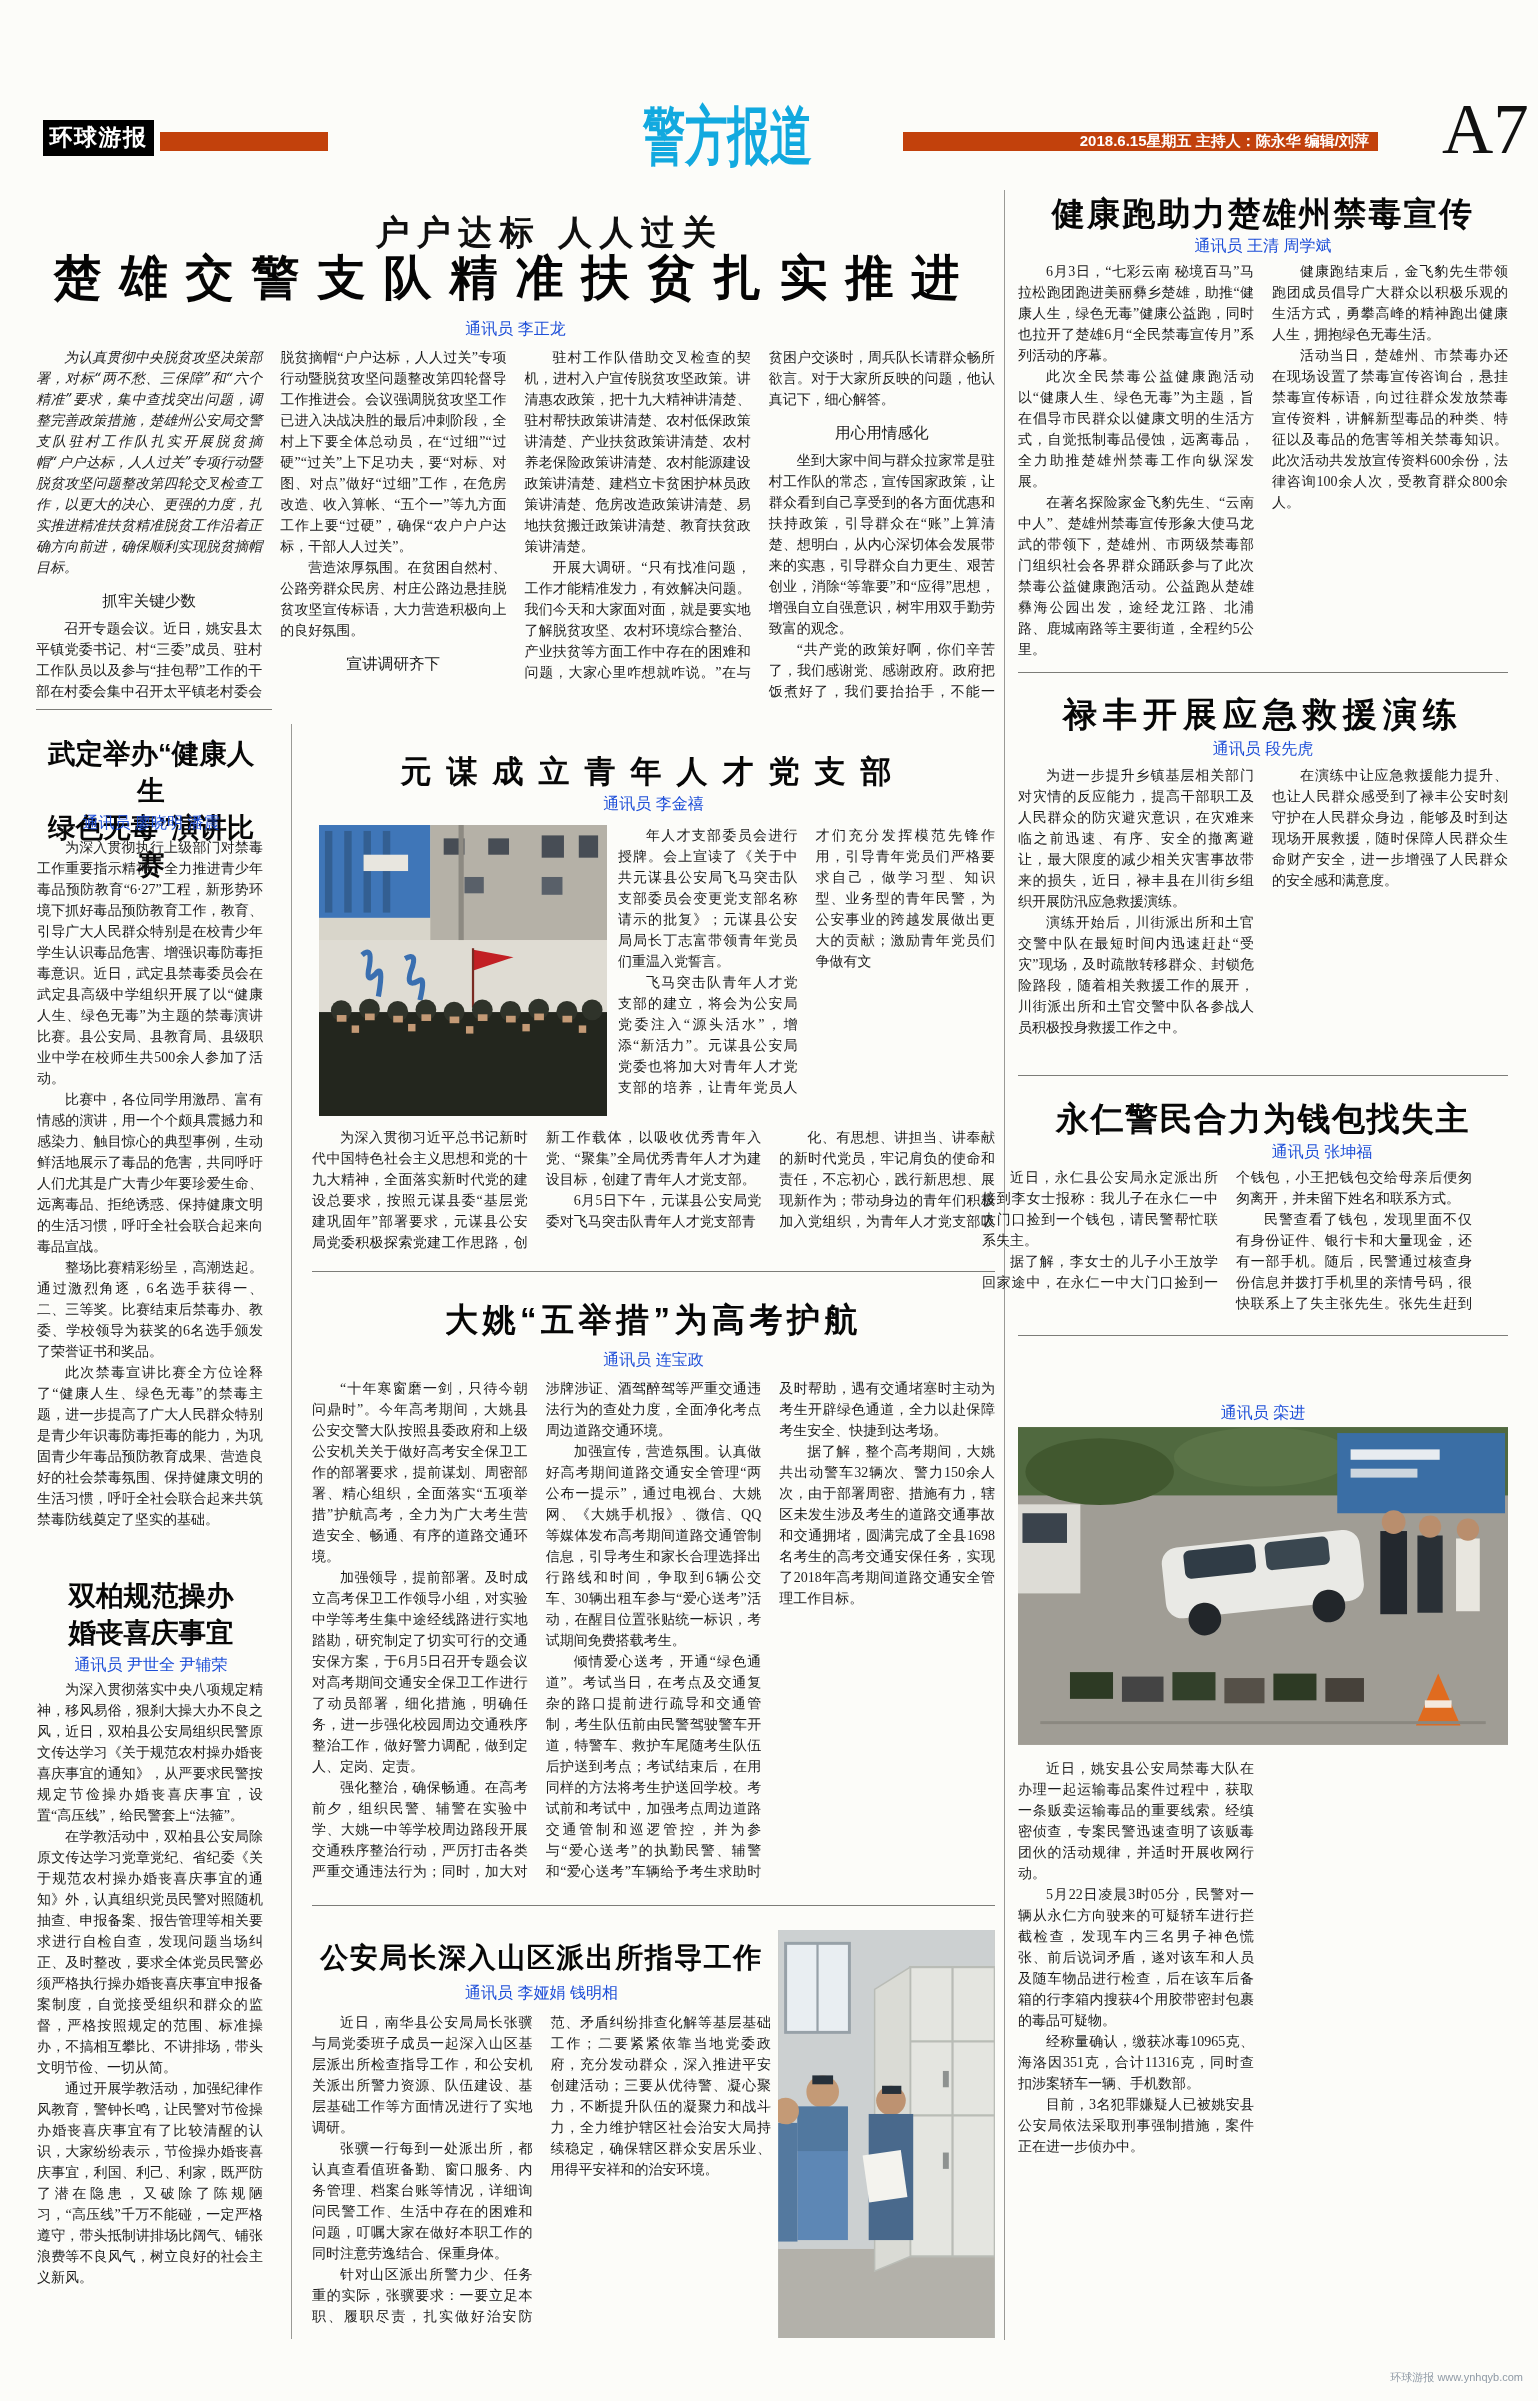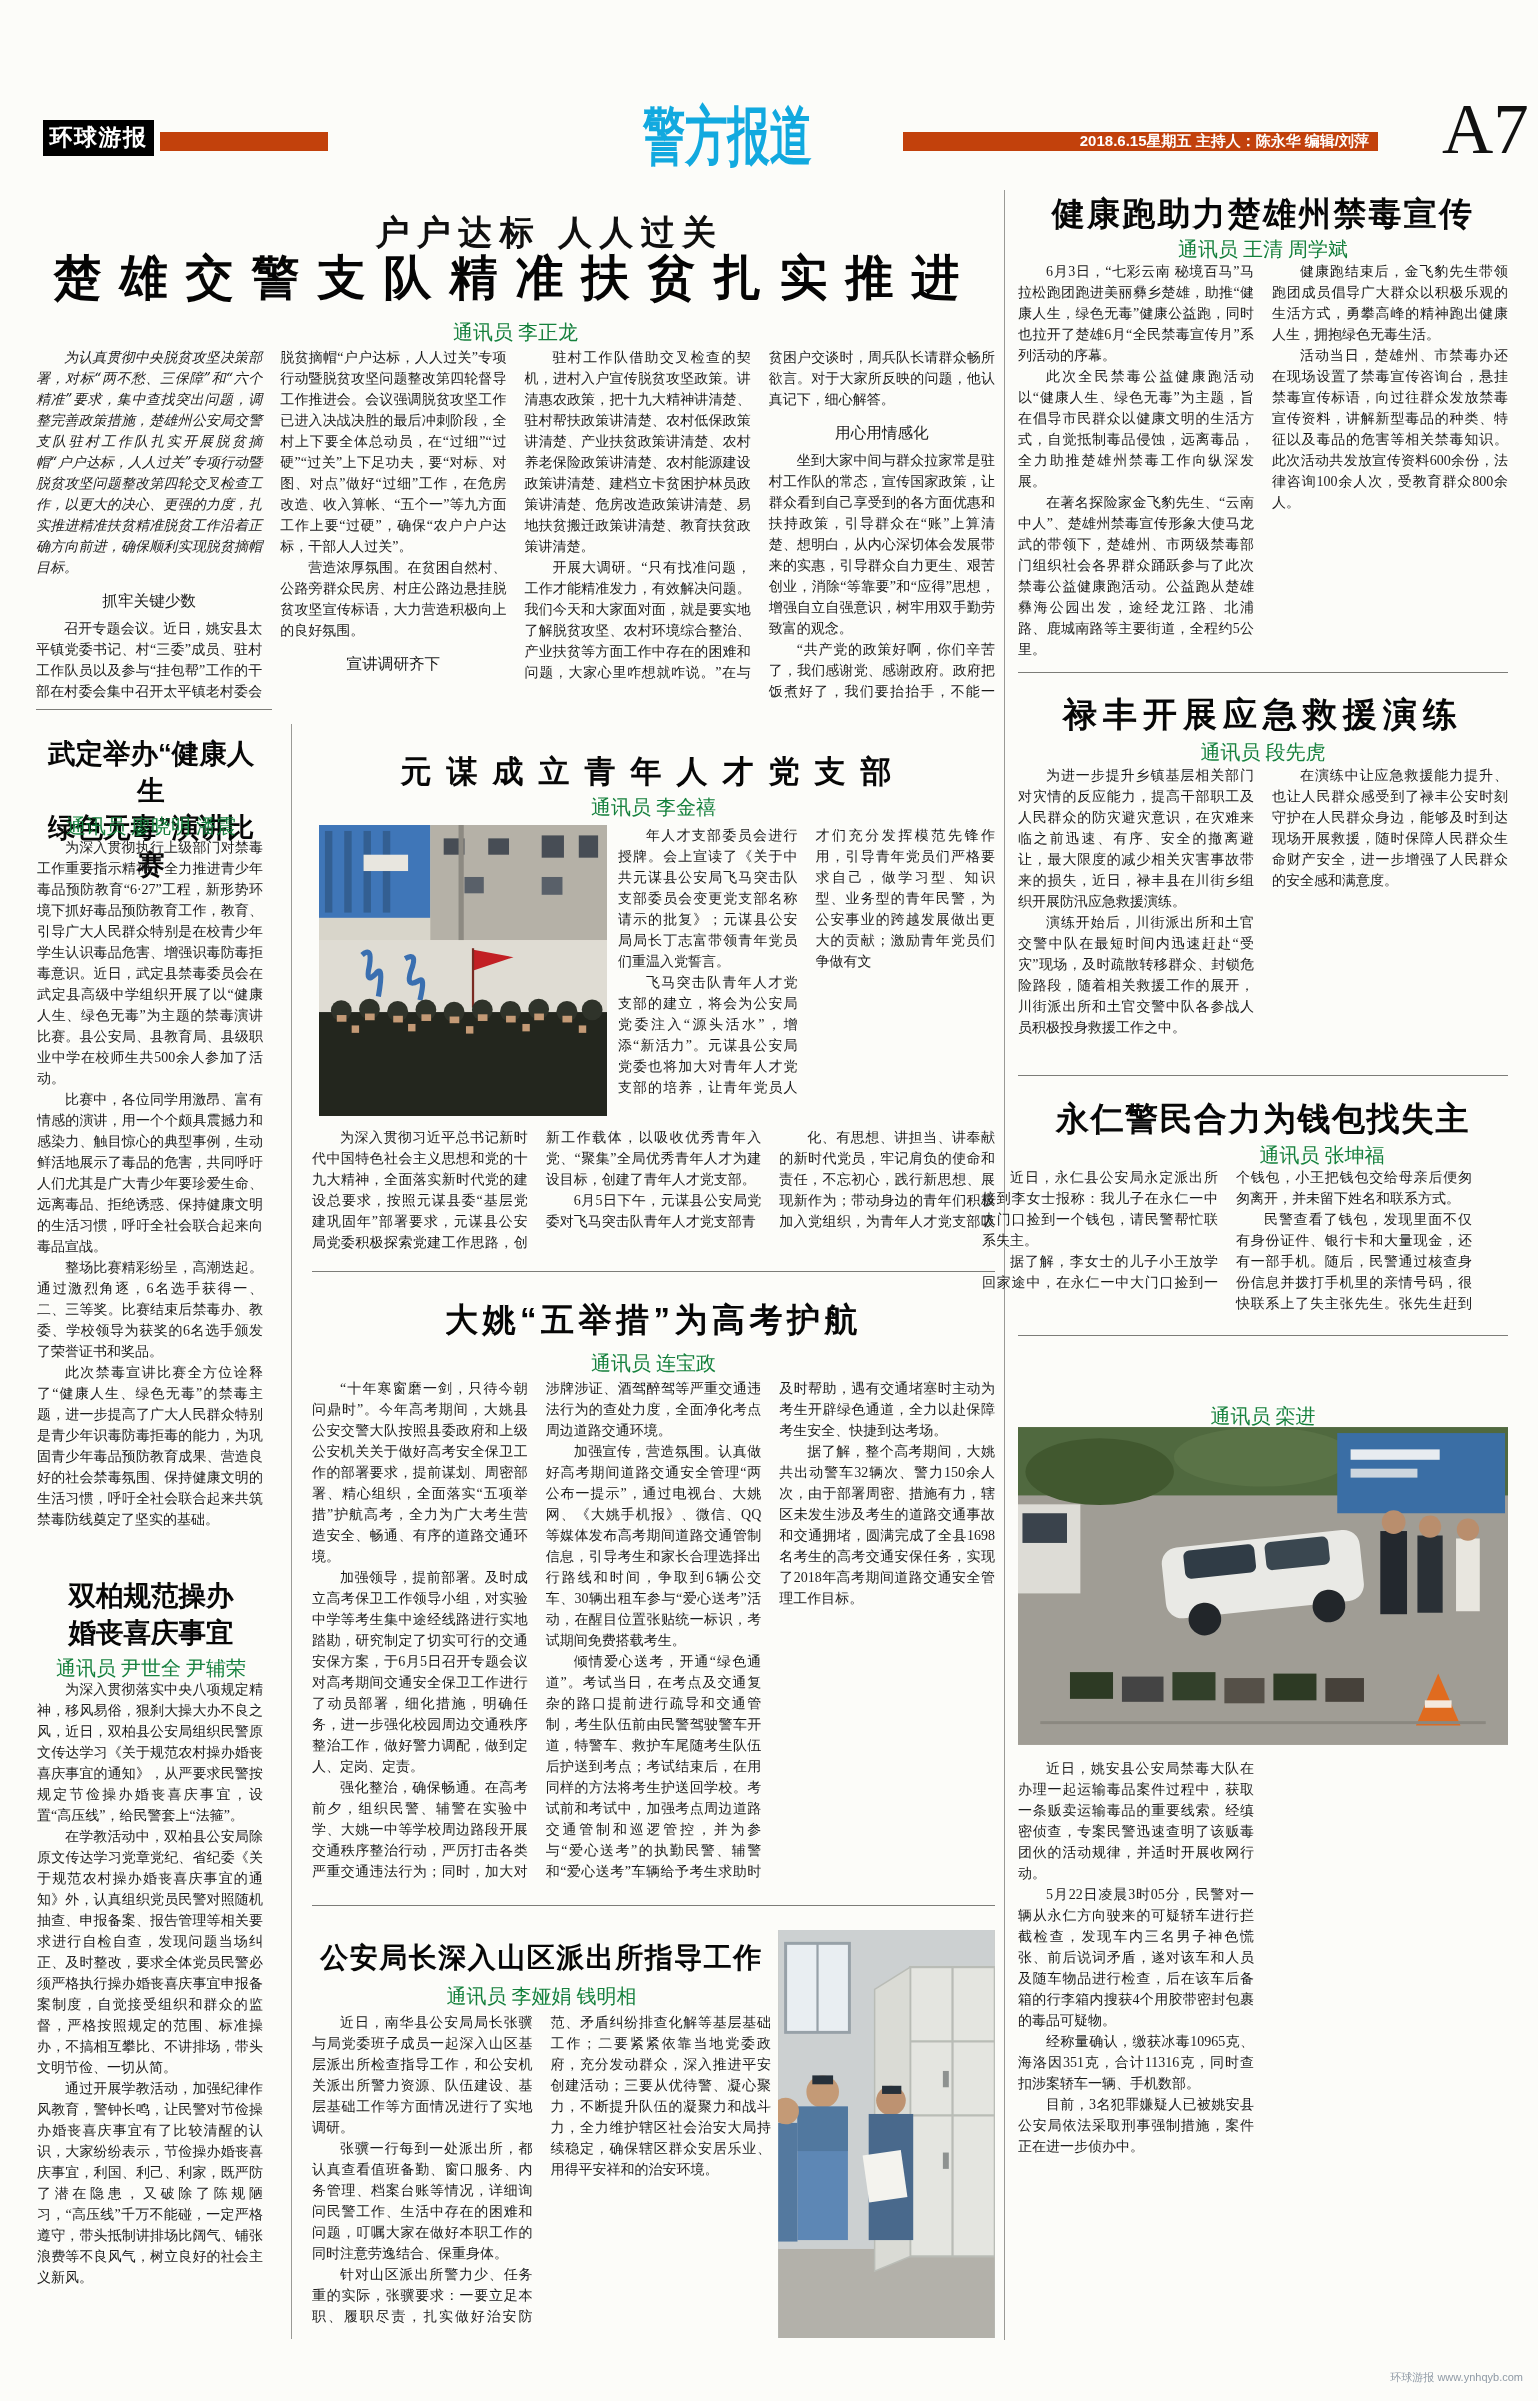--- a/index.html
+++ b/index.html
@@ -18,21 +18,21 @@
   
   .vrule{width:0.7px;background:#9a9a96;}
   .hrule{height:0.7px;background:#7c7c78;}
   
   .kicker{font-family:"Liberation Sans",sans-serif;font-weight:900;font-size:34px;letter-spacing:7.4px;
           text-align:center;white-space:nowrap;color:#101010;}
   .lead-title{font-family:"Liberation Sans",sans-serif;font-weight:900;font-size:48px;letter-spacing:18px;
               text-align:center;white-space:nowrap;color:#050505;}
   .art-title{font-family:"Liberation Sans",sans-serif;font-weight:900;text-align:center;color:#070707;
              white-space:pre-line;}
-  .byline{font-family:Liberation Serif, serif;font-size:20px;color:#15803d;text-align:center;}
+  .byline{font-family:Liberation Sans, sans-serif;font-size:16px;color:#1d4ed8;text-align:center;}
   
   .body-text{font-size:14px;line-height:21px;text-align:justify;overflow:hidden;column-gap:18px;
              column-fill:auto;}
   .body-text p{margin:0;text-indent:2em;}
   .body-text p.sub{text-indent:0;text-align:center;font-family:"Liberation Sans",sans-serif;
                    font-weight:normal;font-size:15.6px;margin:12px 0 7.4px;}
   .body-text p.intro{font-style:italic;font-family:"DejaVu Serif",serif;}
   .cols-2{column-count:2;}
   .cols-3{column-count:3;}
   .cols-4{column-count:4;}

